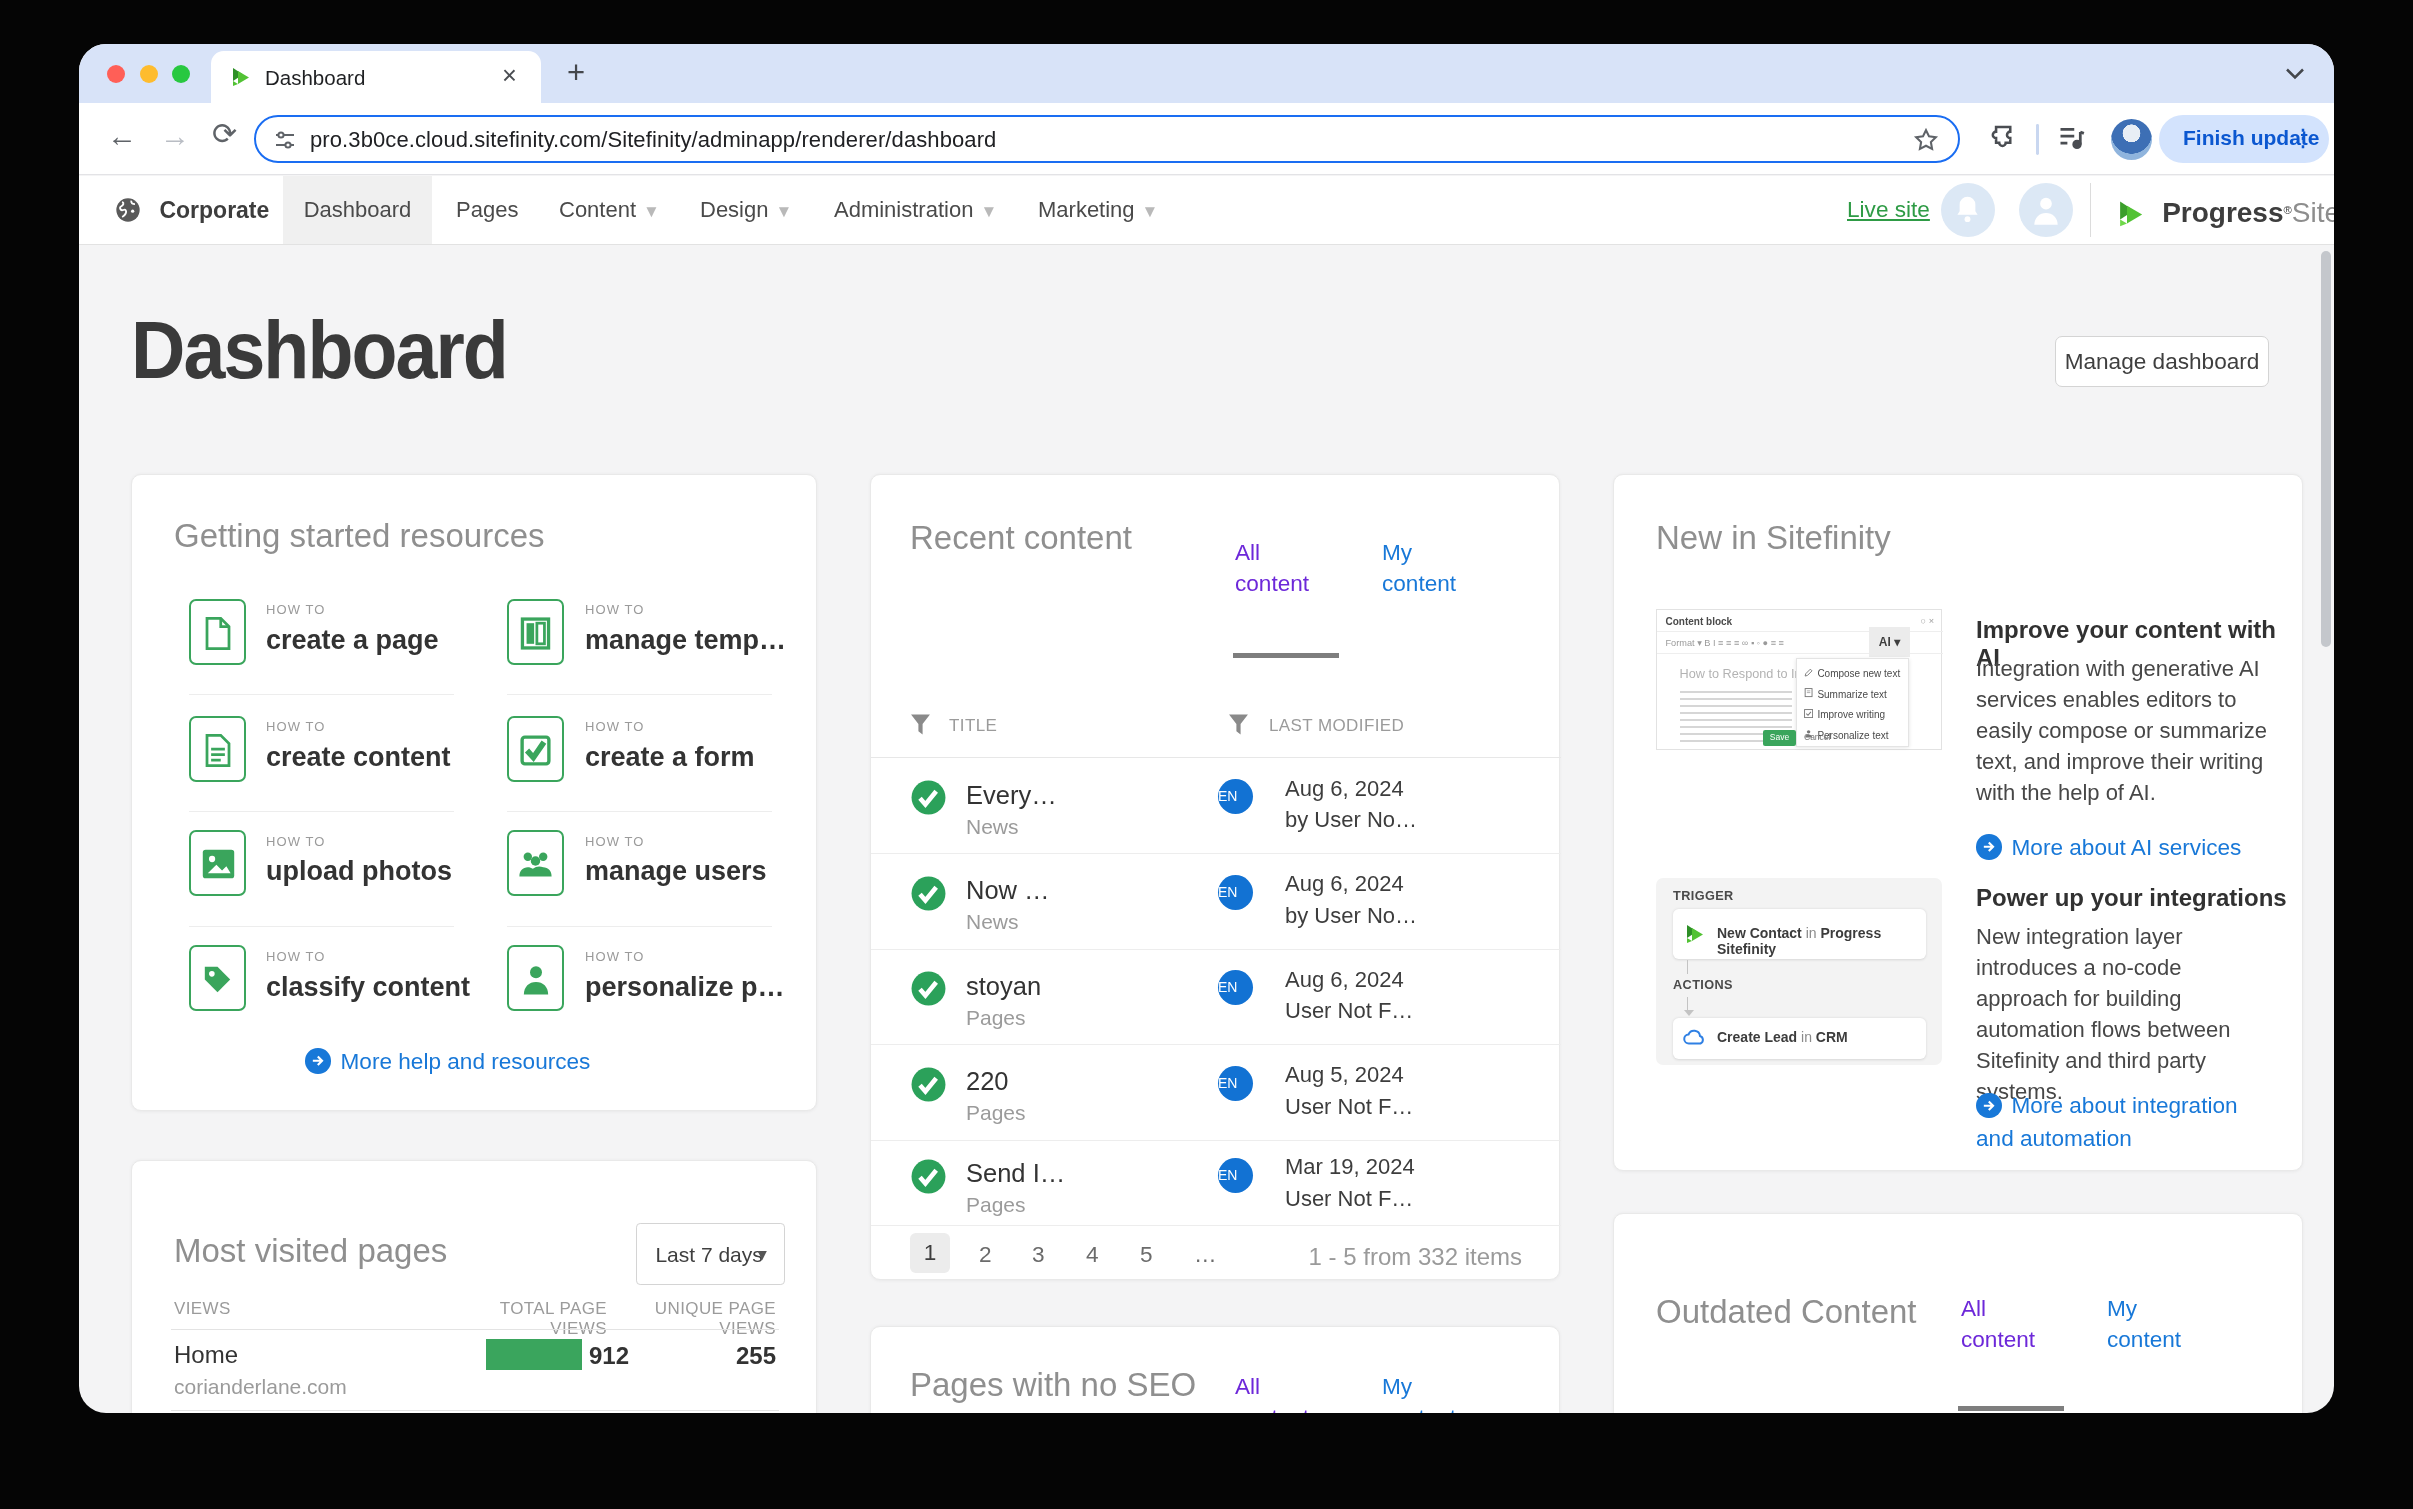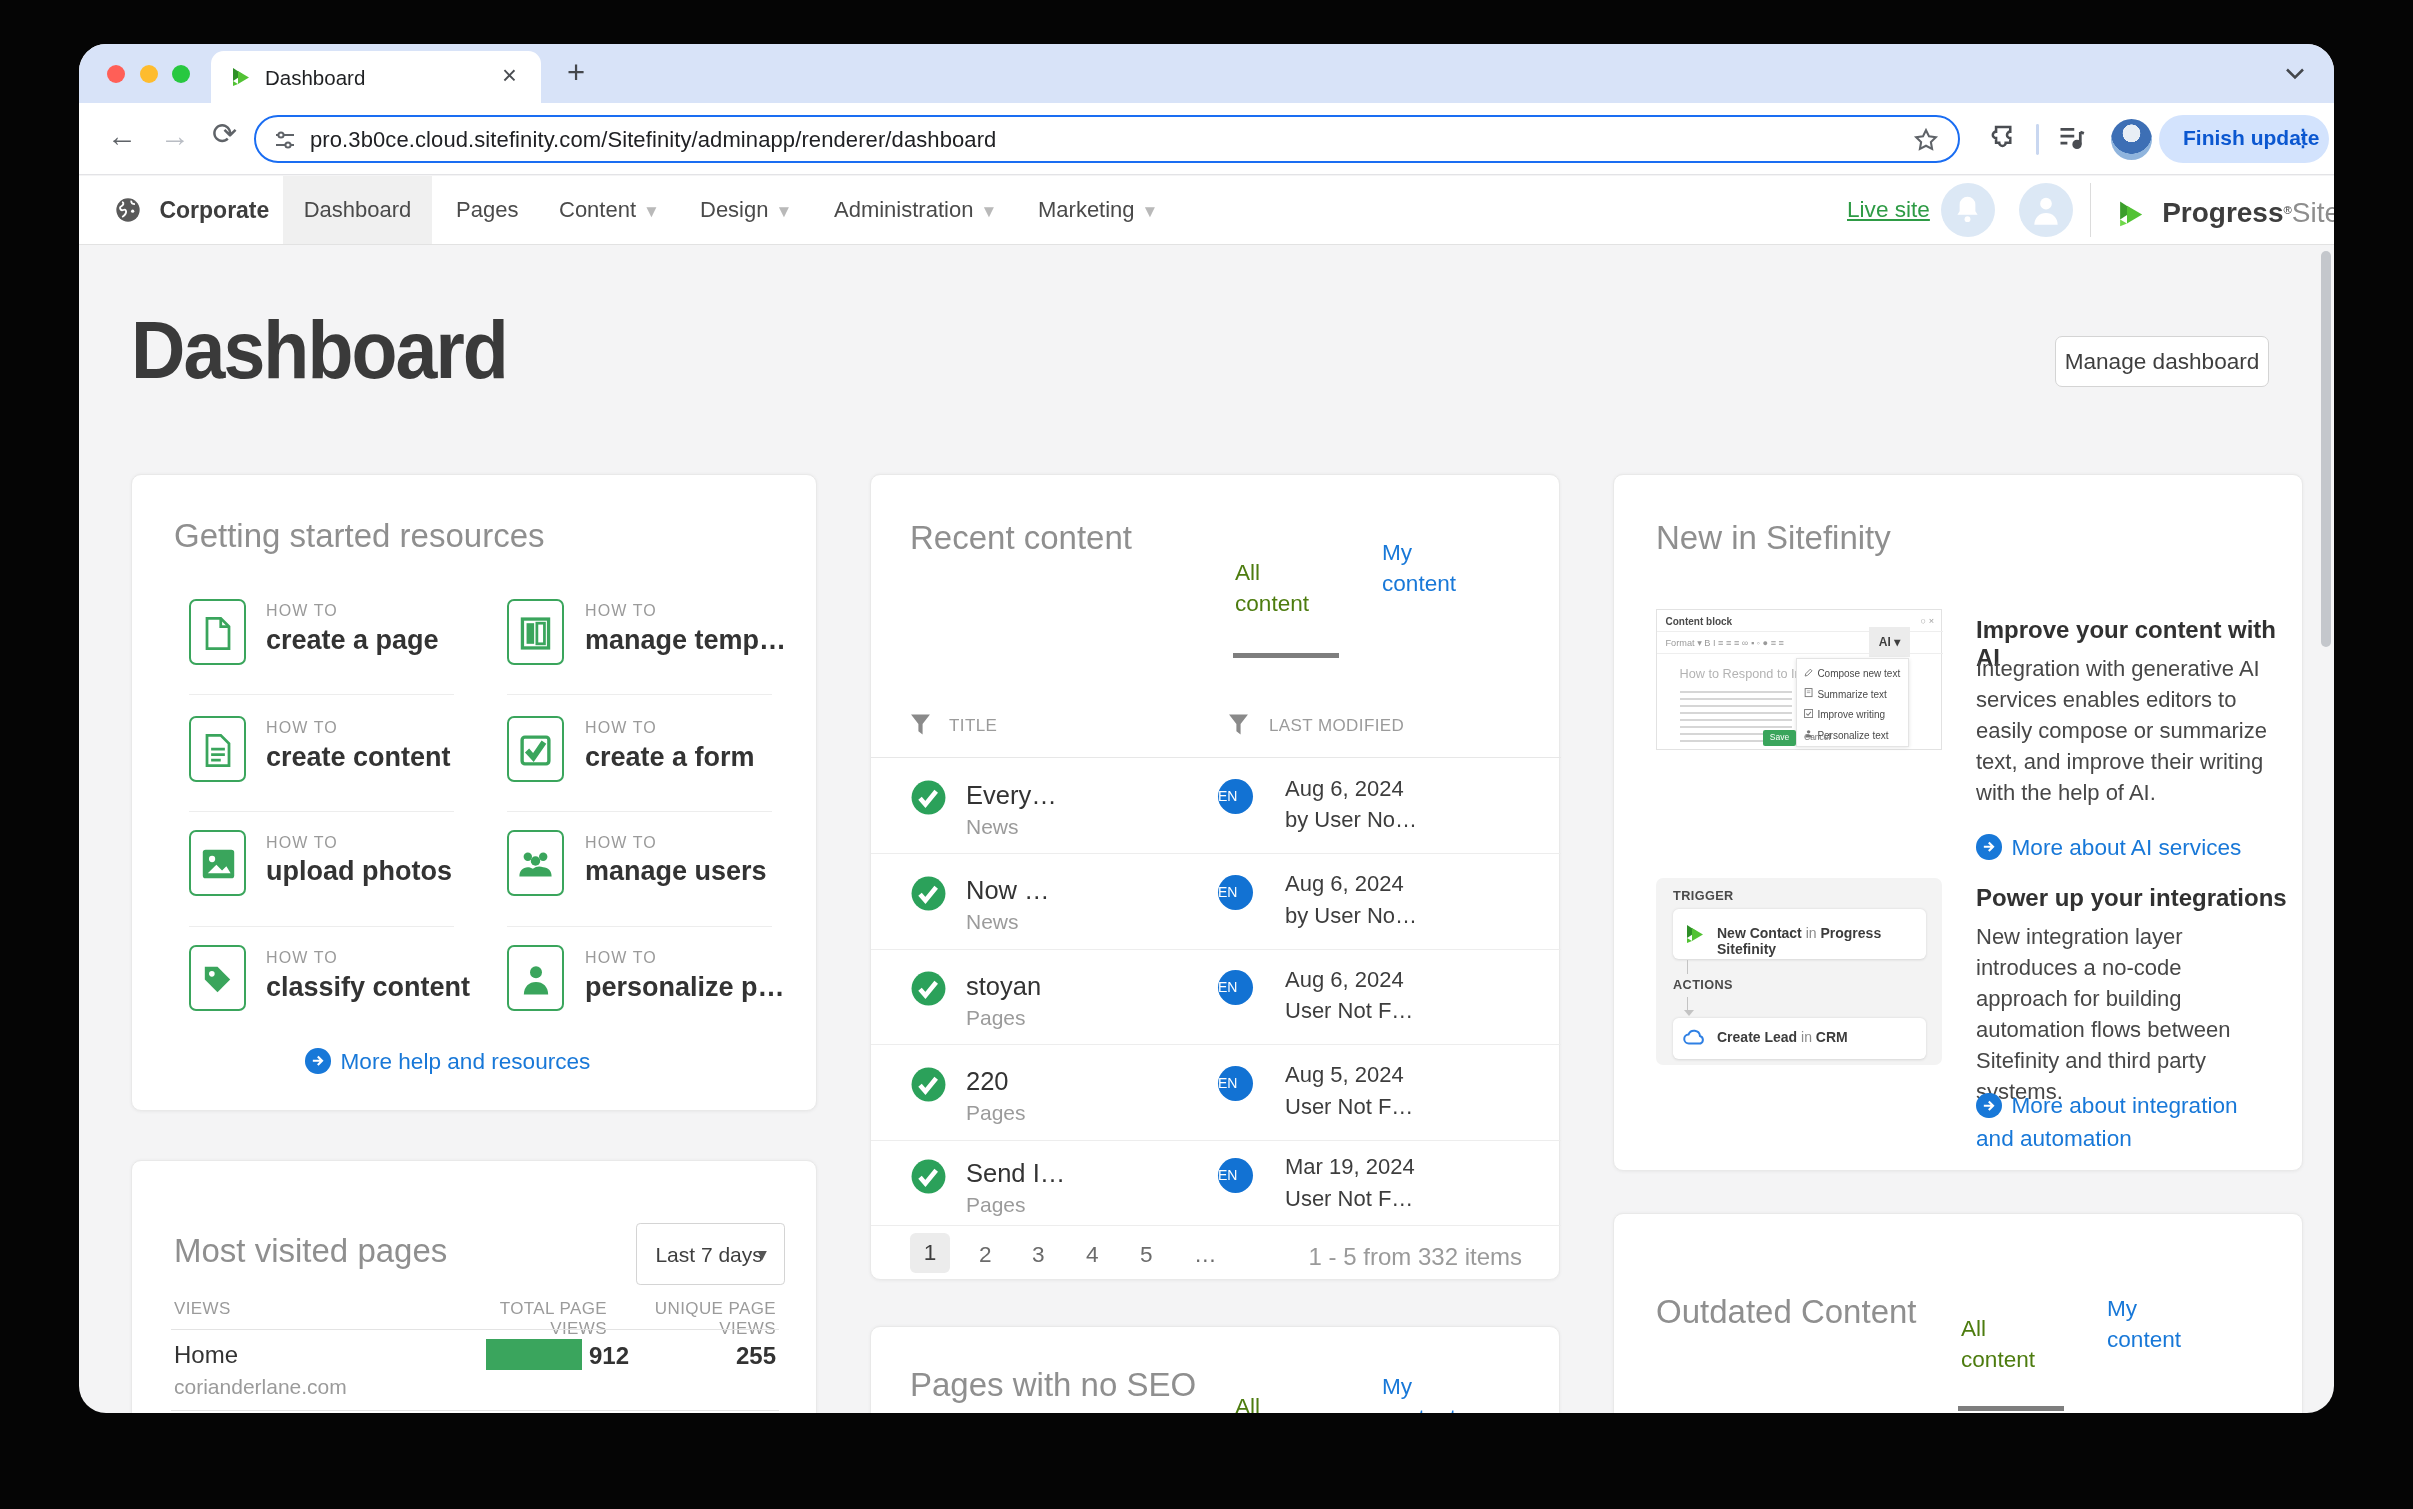--- a/index.html
+++ b/index.html
@@ -30,24 +30,24 @@
   .navitem { position:absolute; top:0; height:68px; line-height:68px; font-size:22px; color:#4a4a4a; white-space:nowrap; }
   .caret { color:#b9b9b9; font-size:17px; margin-left:7px; }
   .roundicon { position:absolute; top:7px; width:54px; height:54px; border-radius:50%; background:#dce8f5; }
 
   
   .h1 { position:absolute; left:52px; top:260px; font-size:81px; font-weight:700; color:#3a3a3a; letter-spacing:-2.1px; transform:scaleX(.93); transform-origin:left; }
   .btn { background:#fff; border:0.7px solid #d4d4d4; border-radius:7px; color:#3f3f3f; font-size:22.6px; text-align:center; }
   .card { position:absolute; background:#fff; border:0.7px solid #e9e9e9; border-radius:10px; box-shadow:0 0.7px 3.5px rgba(0,0,0,.05); }
   .ctitle { position:absolute; font-size:33px; color:#8f8f8f; font-weight:400; }
   .tab2 { position:absolute; width:92px; font-size:22.6px; line-height:31px; }
-  .tab2.active { color:#4d7c0f;margin-top:20px; }
+  .tab2.active { color:#6d28d9; }
   .tab2.blue { color:#1878d8; }
   .tabline { position:absolute; height:5px; background:#7e7e7e; }
-  .eyebrow { font-size:16px; color:#9a9a9a; letter-spacing:1.1px; }
+  .eyebrow { font-size:13px; color:#9a9a9a; letter-spacing:1.1px; }
   .rtitle { font-size:27px; font-weight:700; color:#333; }
   .iconbox { position:absolute; width:57px; height:66px; border:2.1px solid #3aa55c; border-radius:7px; }
   .divider { position:absolute; height:1.4px; background:#ededed; }
   .colhead { position:absolute; font-size:17px; color:#9b9b9b; letter-spacing:0.4px; }
   .link { color:#1878d8; font-size:22.6px; }
   .linkdot { display:inline-block; width:25.5px; height:25.5px; border-radius:50%; background:#1878d8; vertical-align:-5px; margin-right:10px; position:relative; }
   .linkdot svg { position:absolute; left:5px; top:5px; }
   .encircle { position:absolute; width:35px; height:35px; border-radius:50%; background:#1272d3; color:#fff; font-size:14px; text-align:left; line-height:35px; }
   .rowtitle { position:absolute; font-size:25.5px; color:#333; }
   .rowsub { position:absolute; font-size:21px; color:#9b9b9b; }

